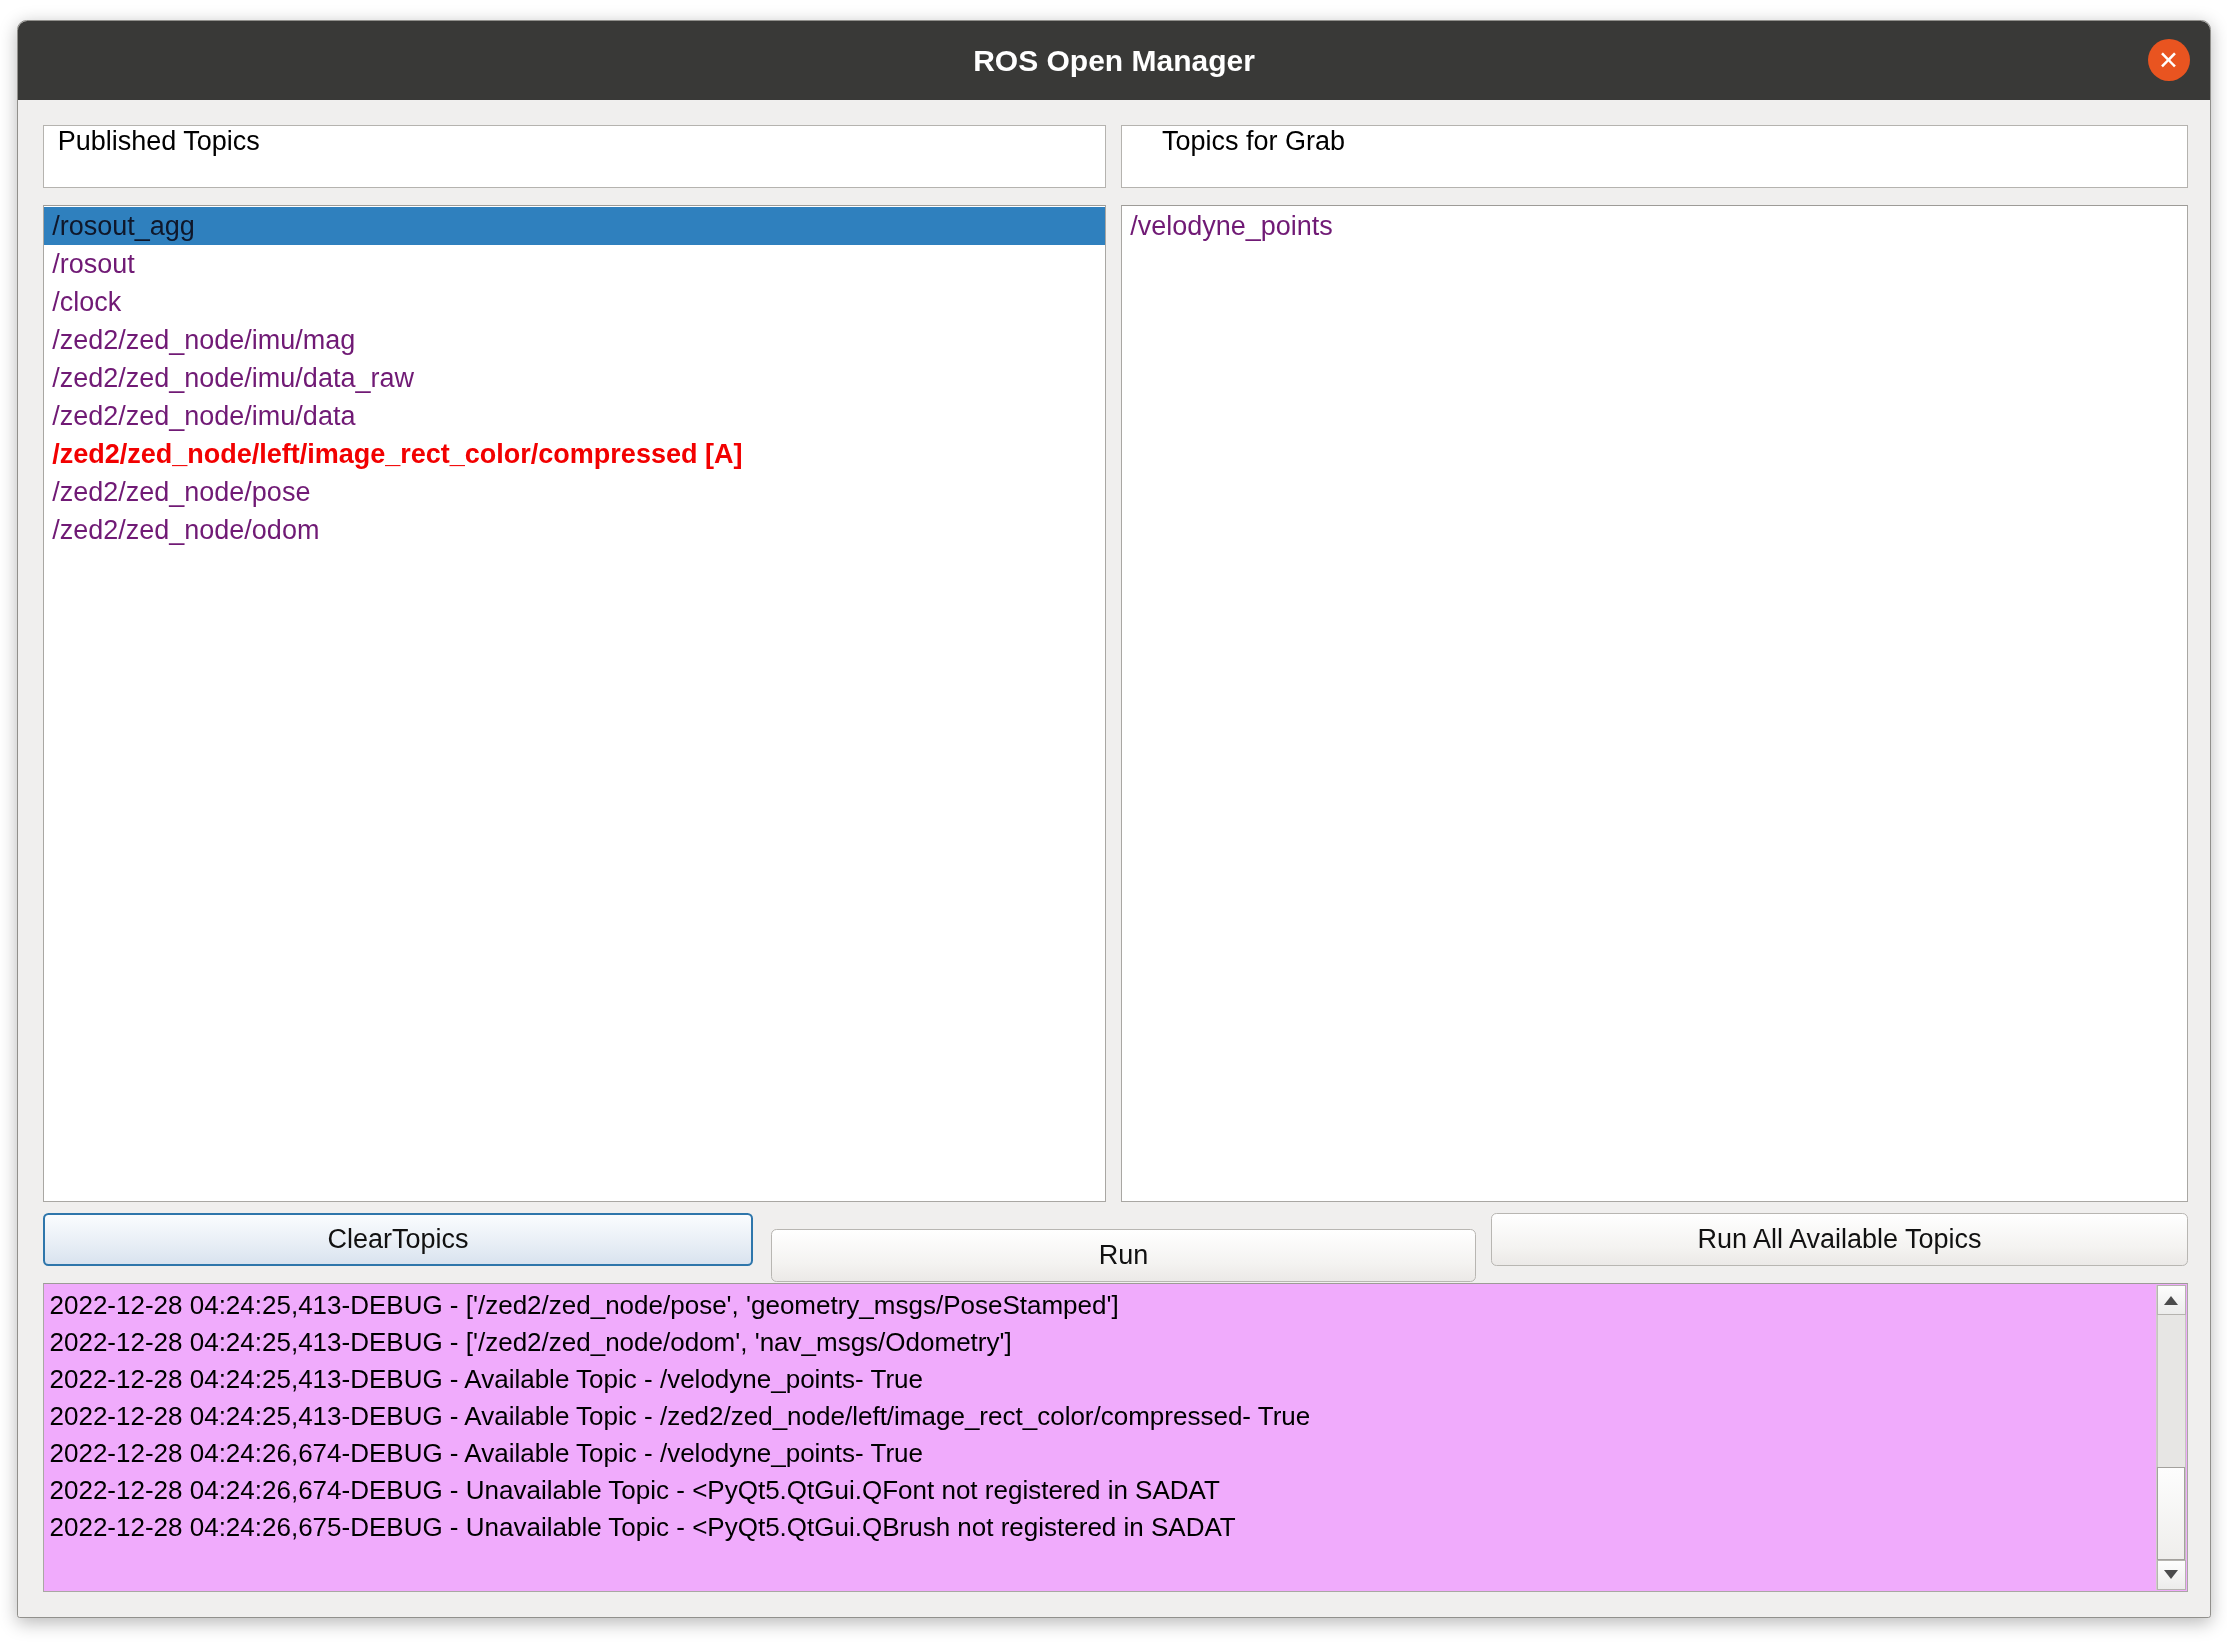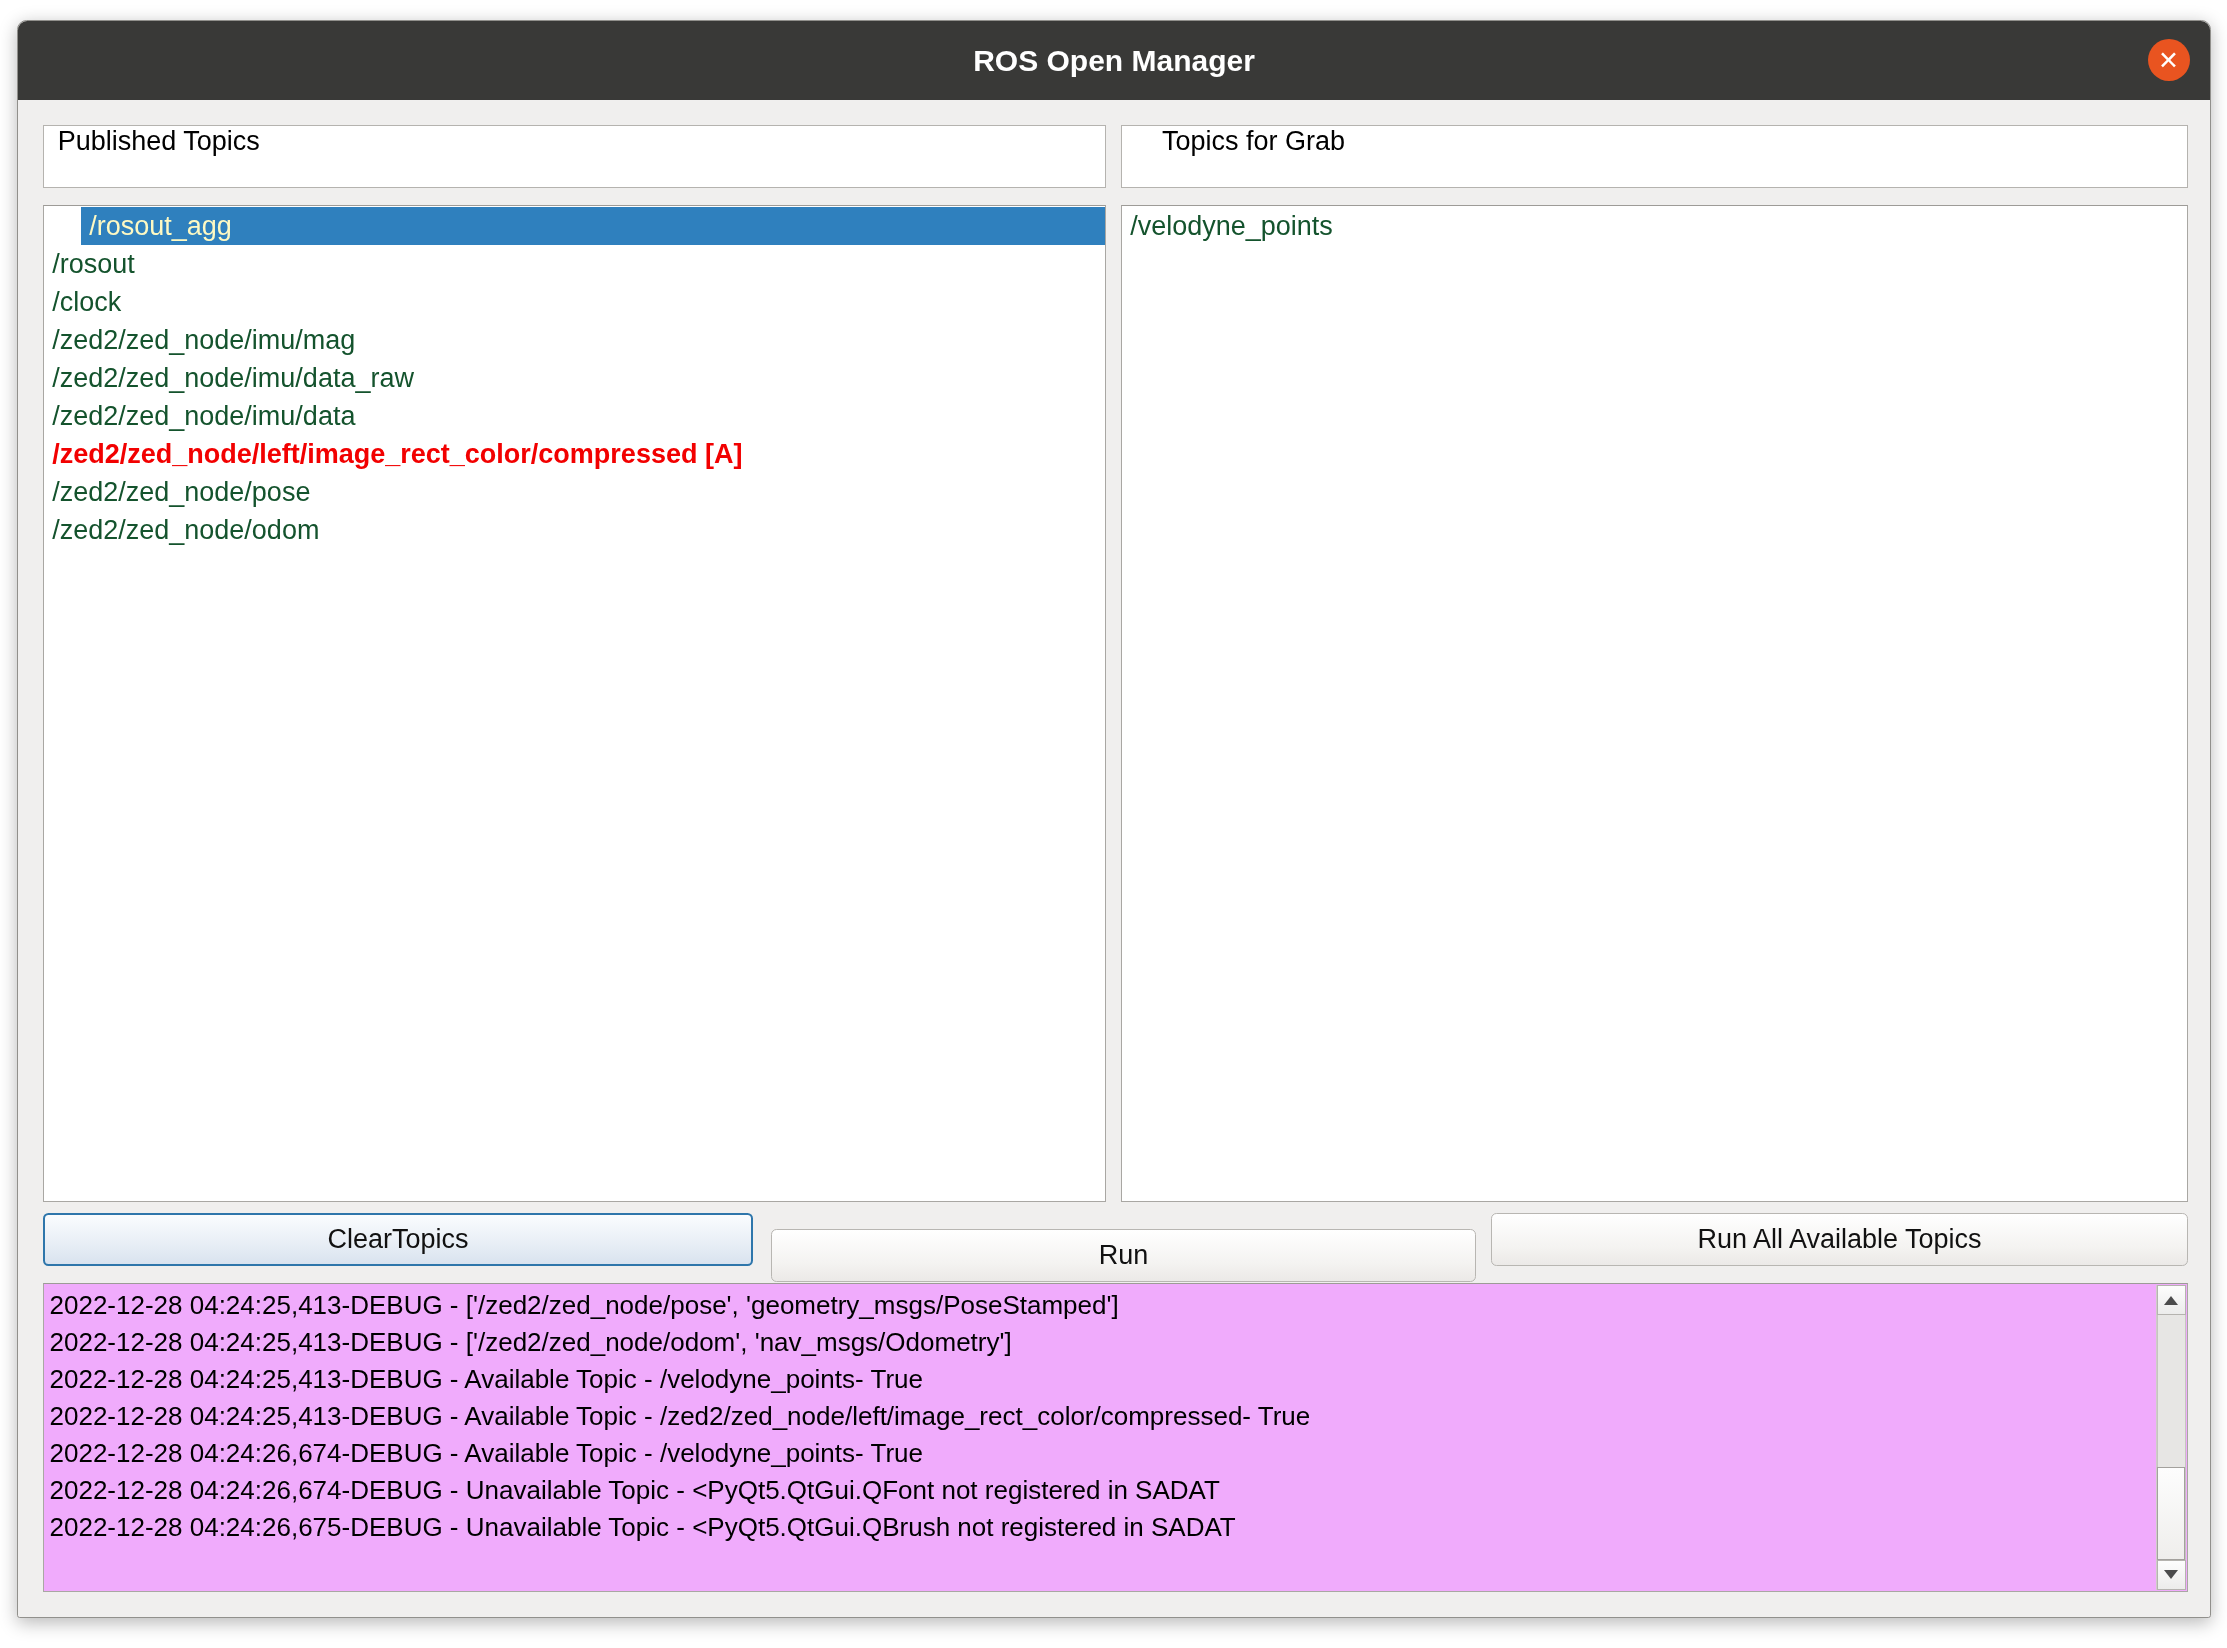--- a/index.html
+++ b/index.html
@@ -57,25 +57,25 @@
     border-top-color:#9d9b97;
     box-sizing:border-box;
     overflow:hidden;
     padding-top:0.7px;
   }
   .list-box.left{ left:25px; width:1063px; }
   .list-box.right{ left:1103px; width:1067px; }
 
   .row{
     height:38px; line-height:38px;
-    font-size:27px; color:#14532d;
+    font-size:27px; color:#701a75;
     padding-left:8.2px;
     white-space:nowrap; overflow:hidden;
   }
-  .row.selected{ background:var(--selection-bg,#2f80be); color:#fef9c3;margin-left:37px; }
+  .row.selected{ background:var(--selection-bg,#2f80be); color:#0f172a; }
   .row.alert{ color:var(--alert-text,#f20000); font-weight:bold; }
 
   
   .btn{
     position:absolute; top:1192px; height:53px;
     border:1.4px solid #b8b6b2; border-radius:5.5px;
     background:linear-gradient(180deg,#ffffff 0%,#f4f3f1 65%,#ebe9e7 100%);
     display:flex; align-items:center; justify-content:center;
     font-size:27px; color:#111111;
     box-sizing:border-box; cursor:pointer;

